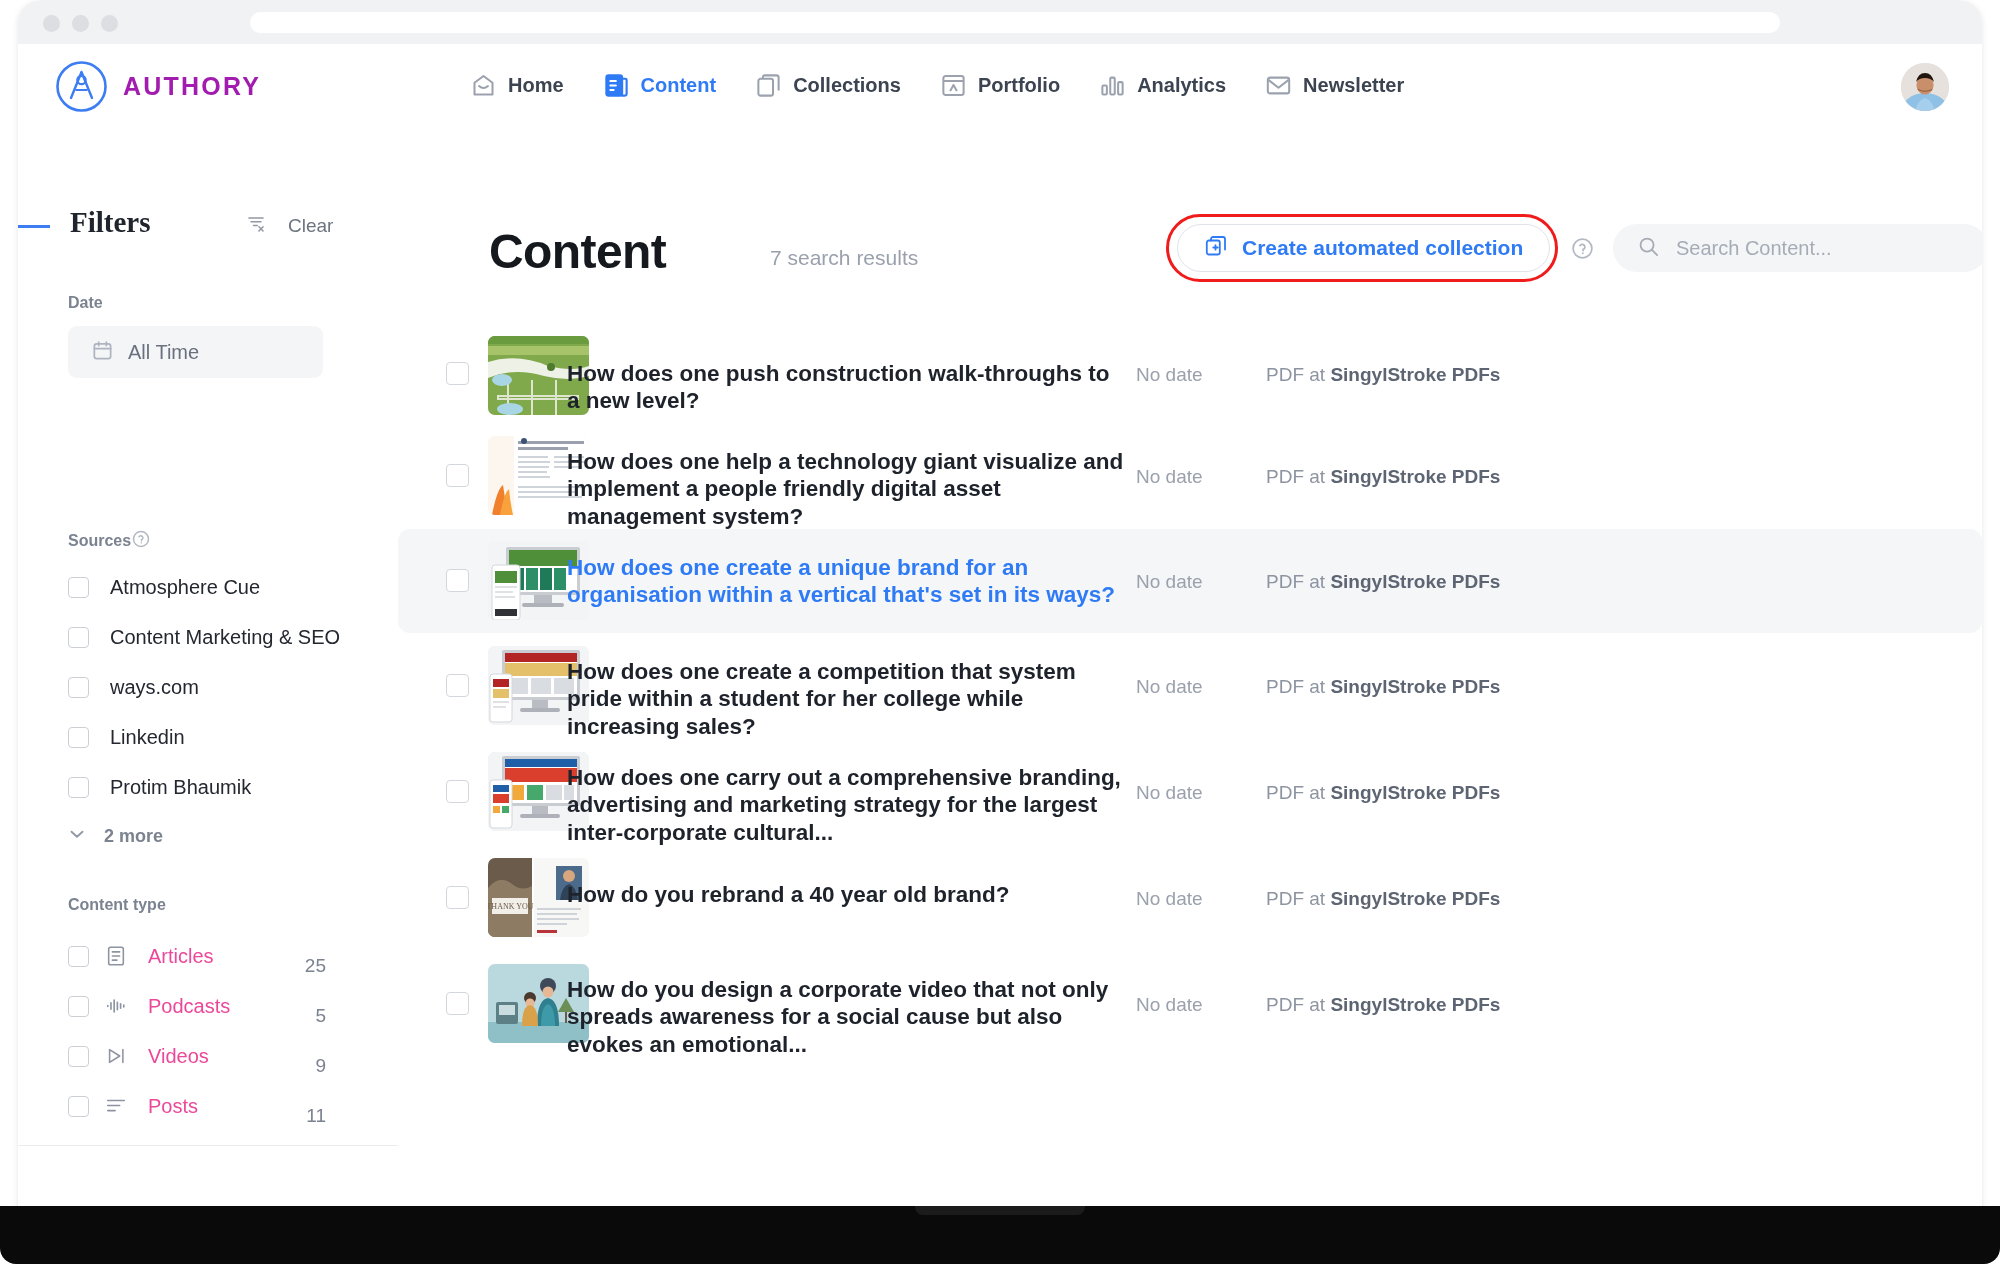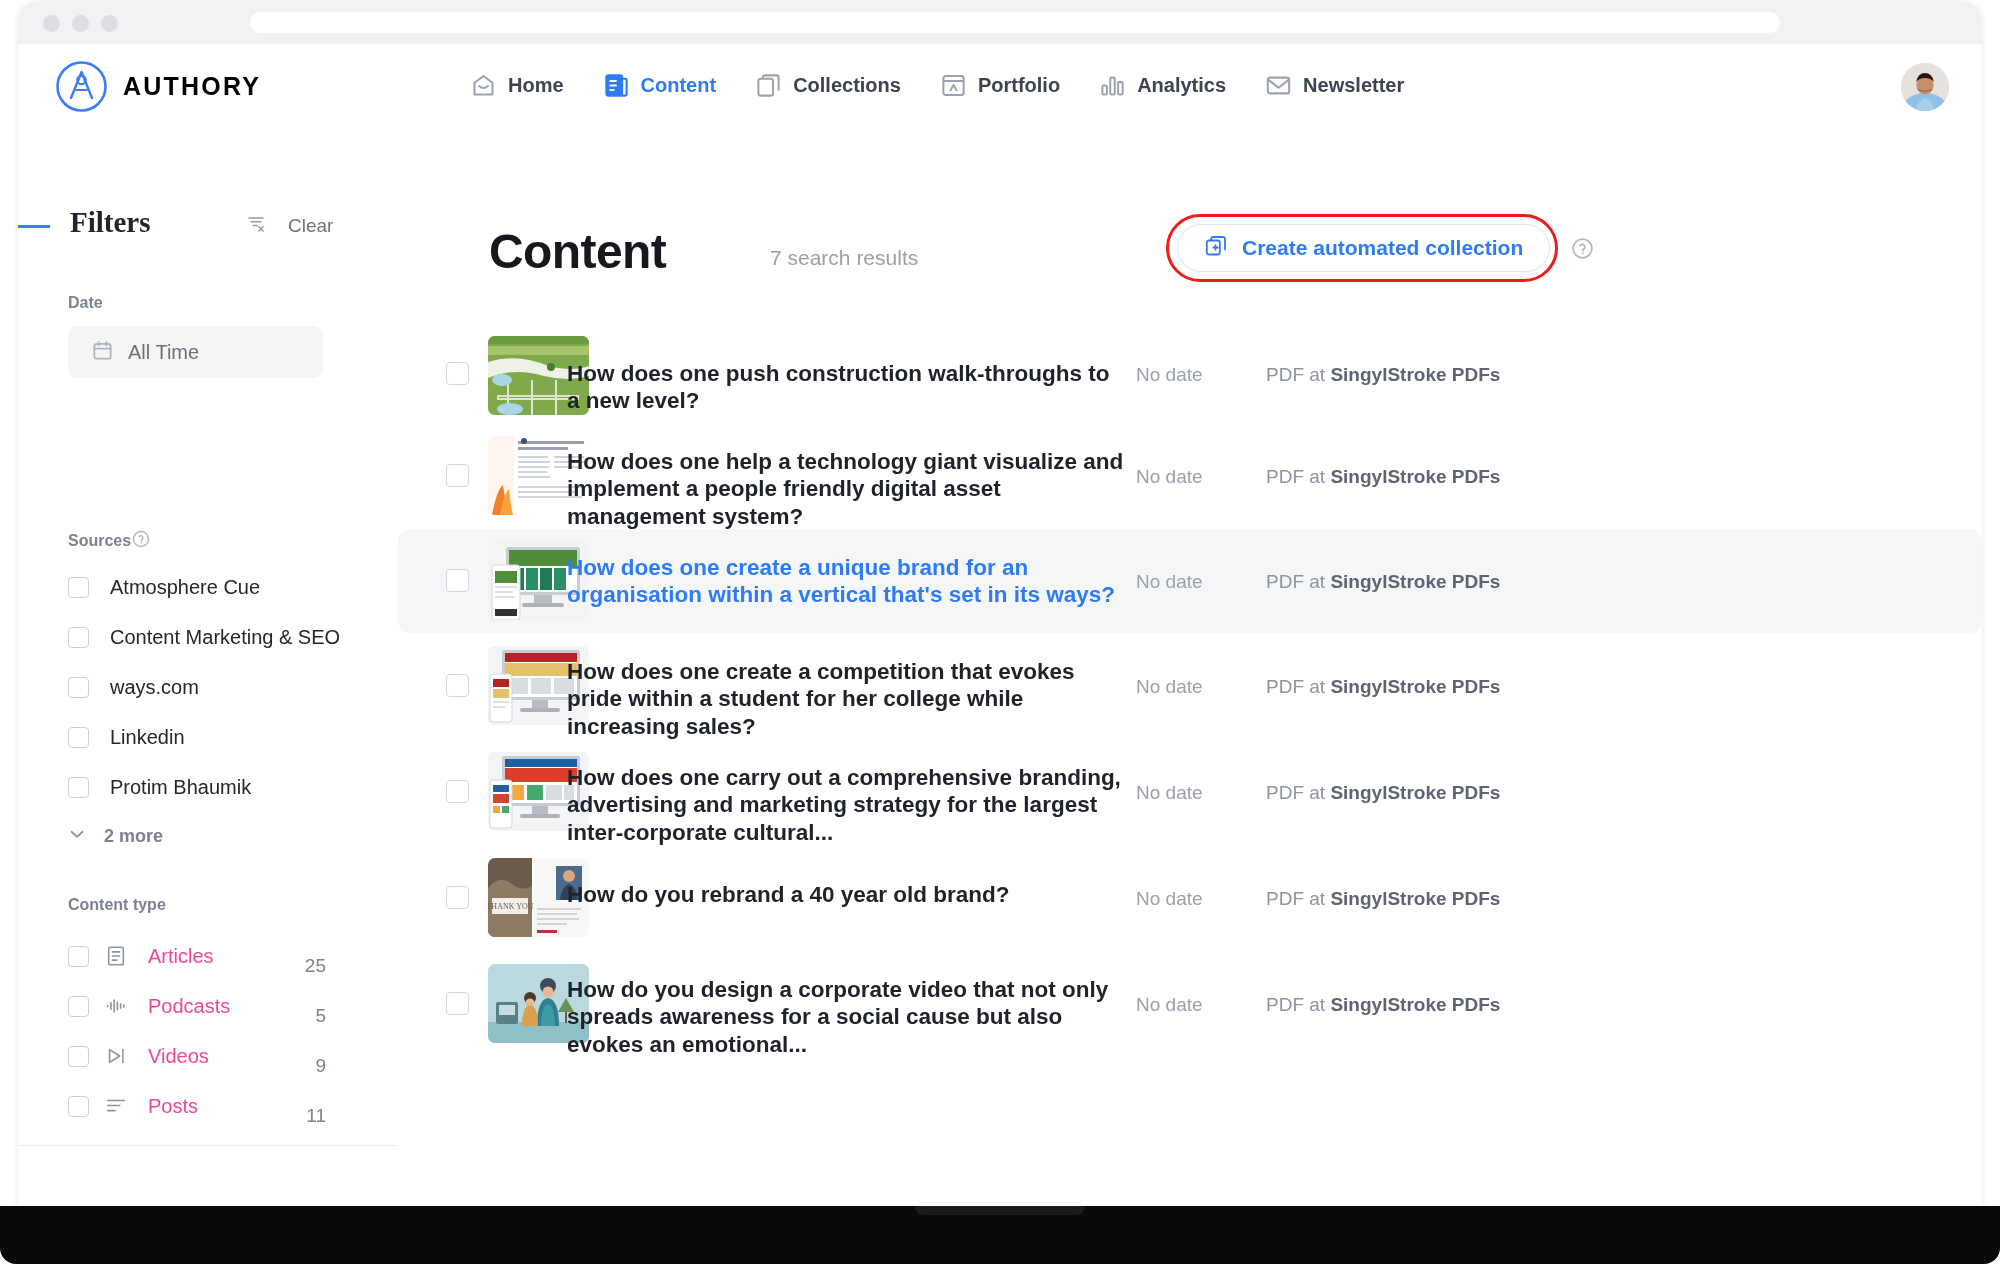--- a/index.html
+++ b/index.html
@@ -68,21 +68,21 @@
     width: 100%; height: 82px;
     background: #ffffff;
     display: flex; align-items: center;
   }
   #brand {
     position: absolute; left: 37px; top: 16px;
     display: flex; align-items: center; gap: 15px;
   }
   #brand-mark { width: 53px; height: 53px; }
   #brand-name {
-    color: #000000; font-size: 25px; font-weight: 600;
+    color: #a21caf; font-size: 25px; font-weight: 600;
     letter-spacing: 2.2px;
   }
   #mainnav {
     position: absolute; left: 452px; top: 0;
     height: 82px; display: flex; align-items: center; gap: 39px;
   }
   .navitem {
     display: flex; align-items: center; gap: 11px;
     color: #3c4451; font-size: 20px; font-weight: 600;
     cursor: pointer; white-space: nowrap;
@@ -524,20 +524,29 @@
       <div id="create-highlight"></div>
 
       <span id="collection-help">
         <svg width="25" height="25" viewBox="0 0 24 24" fill="none" stroke="#b3b9c3" stroke-width="1.7">
           <circle cx="12" cy="12" r="9"></circle>
             <path d="M9.6 9.3 a2.5 2.5 0 1 1 3 3.6 v1.1" stroke-linecap="round"></path>
             <circle cx="12.3" cy="16.6" r="0.9" fill="#b3b9c3" stroke="none"></circle>
         </svg>
       </span>
 
+      <div id="search-box">
+        <span>
+          <svg width="23" height="23" viewBox="0 0 24 24" fill="none" stroke="#a6acb6" stroke-width="1.9" stroke-linecap="round">
+            <circle cx="10.5" cy="10.5" r="6.8"></circle>
+              <path d="M15.6 15.6 L21 21"></path>
+          </svg>
+        </span>
+        <span id="search-placeholder">Search Content...</span>
+      </div>
 
       <div id="rows">
 
         <div class="row-wrap">
         <div class="row" style="height:96px">
           <div class="row-chk" style="top:36px; left:48px"></div>
           <div class="thumb" style="left:90px; top:10px">
             <svg width="101" height="79" viewBox="0 0 101 79">
               <rect width="101" height="79" fill="#7fa94a"></rect>
               <path d="M0 10 h101 v9 H0 Z" fill="#a8c46b"></path>
@@ -636,21 +645,21 @@
               <rect x="66" y="32" width="20" height="16" fill="#d9dde2"></rect>
               <rect x="44" y="54" width="16" height="8" fill="#b9bdc3"></rect>
               <rect x="32" y="62" width="40" height="4" rx="2" fill="#aeb2b8"></rect>
               <rect x="2" y="28" width="22" height="48" rx="3" fill="#ffffff" stroke="#d4d7dc"></rect>
               <rect x="5" y="33" width="16" height="8" fill="#b32424"></rect>
               <rect x="5" y="43" width="16" height="9" fill="#e4c06a"></rect>
               <rect x="5" y="55" width="16" height="2" fill="#dfe1e5"></rect>
               <rect x="5" y="60" width="13" height="2" fill="#dfe1e5"></rect>
             </svg>
           </div>
-          <div class="row-title" style="top:25px">How does one create a competition that evokes pride within a student for her college while increasing sales?</div>
+          <div class="row-title" style="top:25px">How does one create a competition that system pride within a student for her college while increasing sales?</div>
           <div class="row-date" style="top:43px">No date</div>
           <div class="row-source" style="top:43px">
             <span>PDF at </span><b>SingylStroke PDFs</b>
           </div>
         </div>
         </div>
 
         <div class="row-wrap">
         <div class="row" style="height:106px">
           <div class="row-chk" style="top:41px; left:48px"></div>

